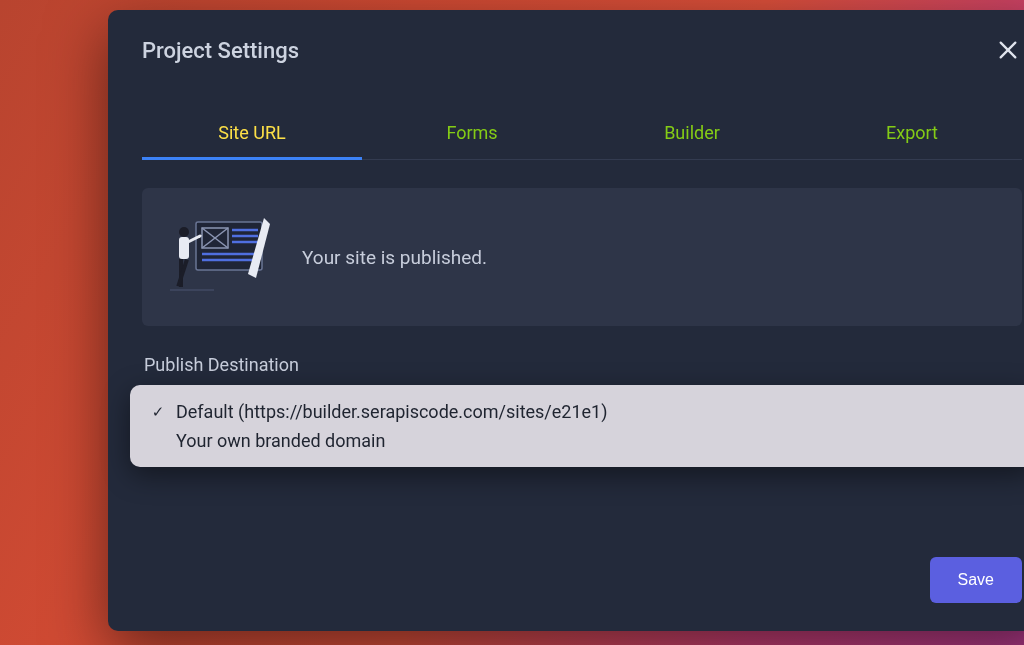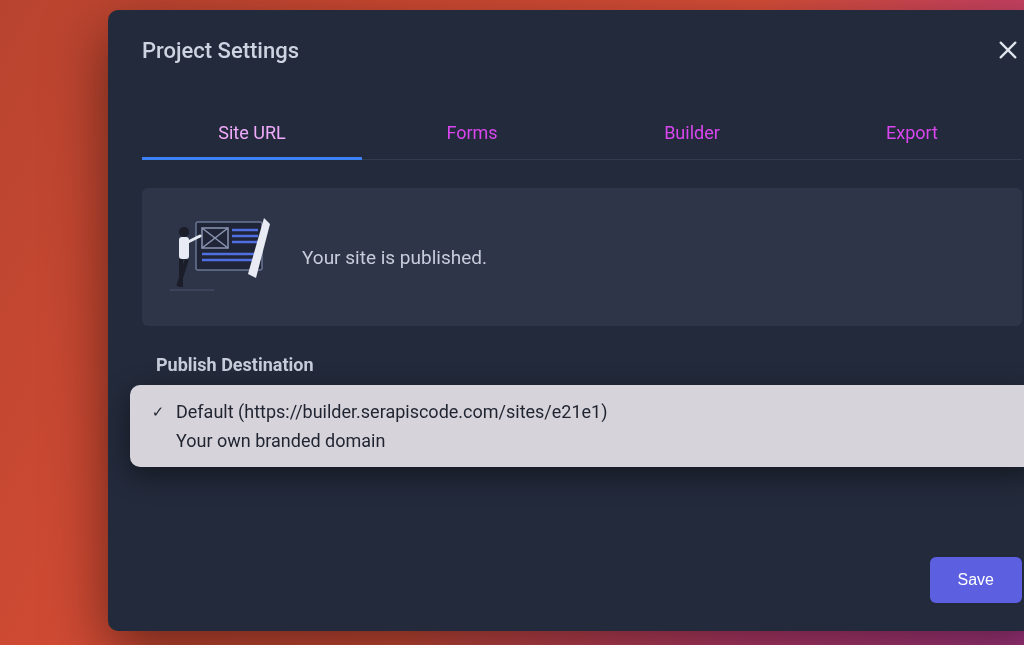--- a/index.html
+++ b/index.html
@@ -57,26 +57,26 @@
   .tabs {
     display: flex;
     margin: 48px 34px 0 34px;
     border-bottom: 1px solid #333b50;
   }
   .tab {
     flex: 1;
     text-align: center;
     padding: 0 0 16px 0;
     font-size: 18px;
-    color: #d946ef;
+    color: #84cc16;
     cursor: pointer;
     position: relative;
   }
   .tab.active {
-    color: #f0abfc;
+    color: #fde047;
   }
   .tab.active::after {
     content: "";
     position: absolute;
     left: 0; right: 0; bottom: -1px;
     height: 3px;
     background: #3c82f6;
   }
 
   
@@ -99,24 +99,23 @@
     background: transparent;
     color: #3c82f6;
     font-size: 18px;
     padding: 12px 22px;
     border-radius: 4px;
     cursor: pointer;
   }
 
   
   .section-label {
-    margin: 28px 34px 10px 48px;
+    margin: 28px 34px 10px 36px;
     font-size: 18px;
     color: #c7cddb;
-    font-weight: bold;
   }
   .select-wrap {
     position: relative;
     margin: 0 34px;
   }
   .select-box {
     position: absolute;
     top: 0; left: -8px; right: -8px;
     height: 62px;
     border: 2px solid #5b6dd6;

